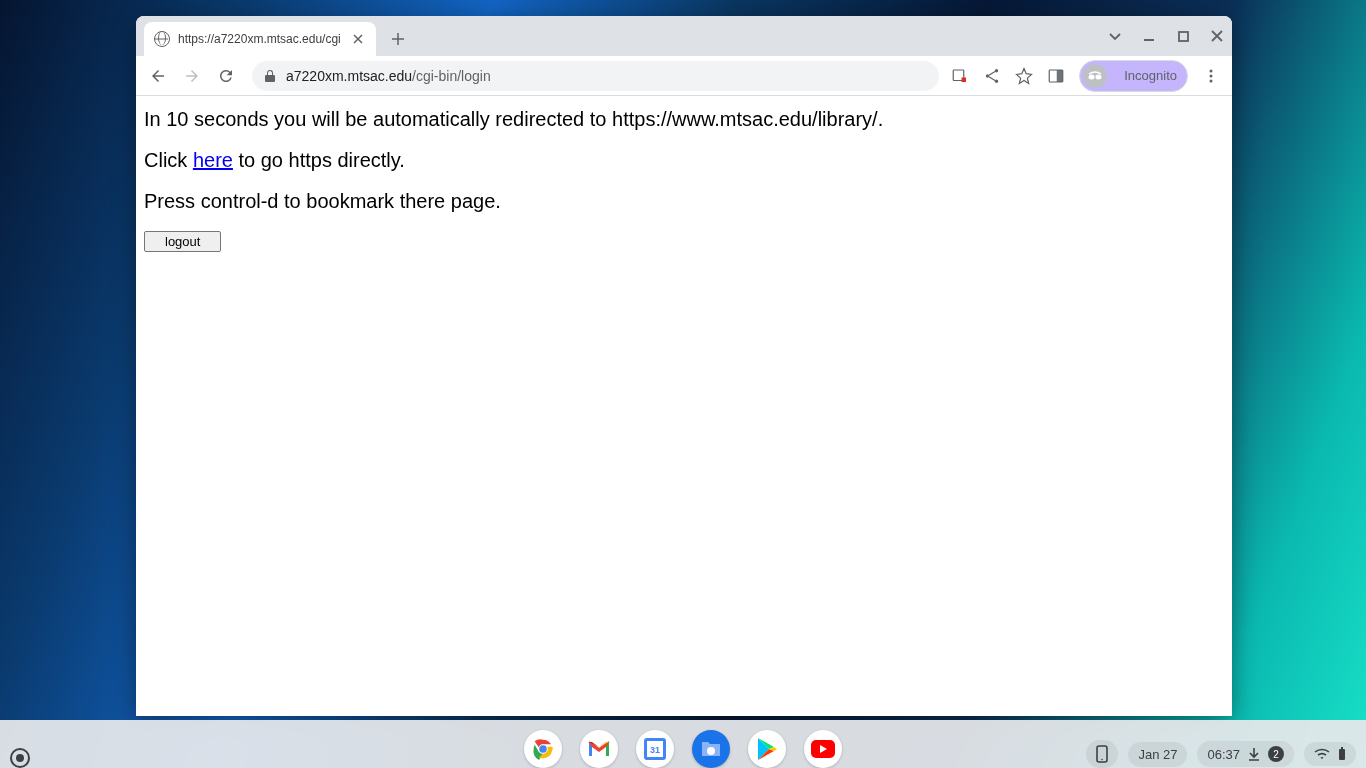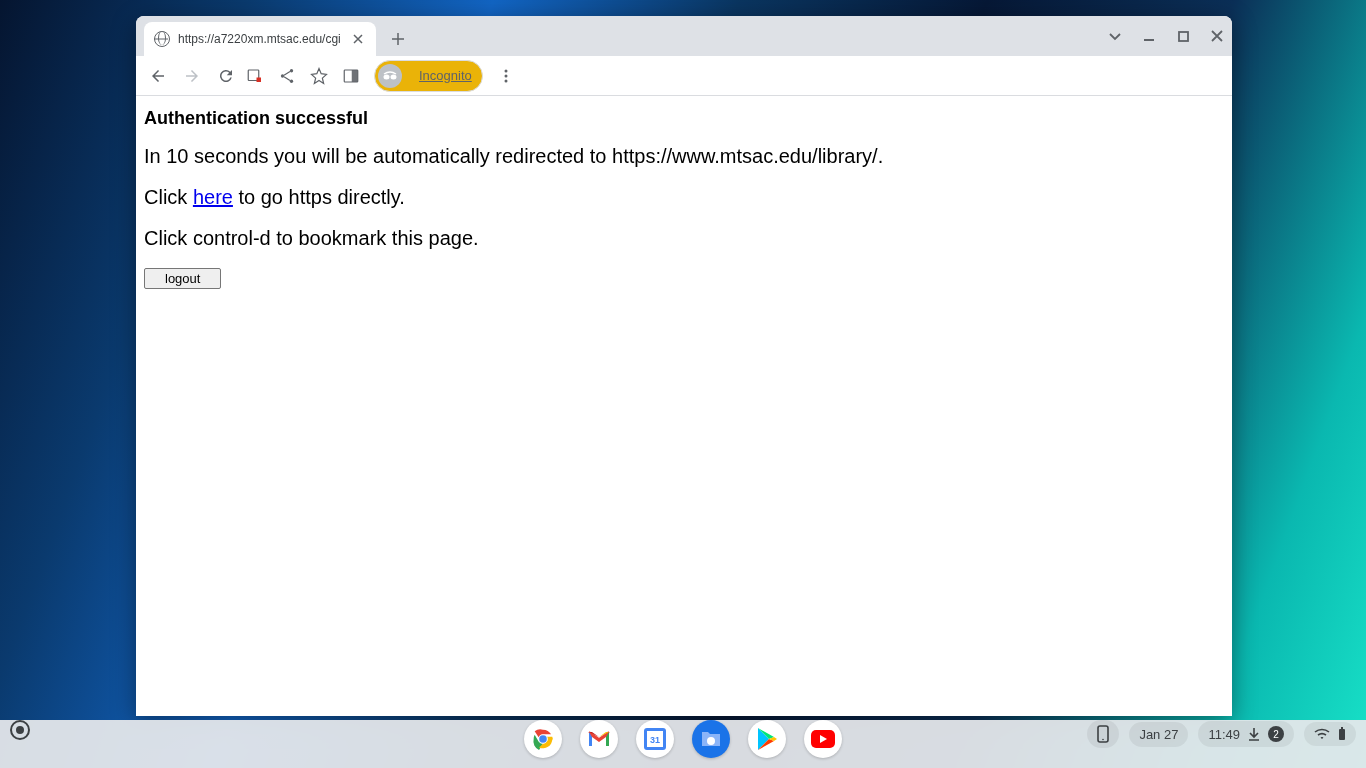--- a/index.html
+++ b/index.html
@@ -143,27 +143,26 @@
   .url-text { flex: 1; }
   .url-domain { color: #202124; }
   .toolbar-icons {
     display: flex; align-items: center; gap: 14px;
     color: #5f6368;
     padding-right: 4px;
   }
   .tb-ic { width: 18px; height: 18px; display:flex; align-items:center; justify-content:center; cursor:pointer; }
   .incognito-chip {
     display: flex; align-items: center; gap: 17px;
-    background: #eab308;
+    background: #c4b5fd;
     border: 1px solid #dadce0;
     border-radius: 16px;
     padding: 3px 10px 3px 3px;
     font-size: 13px;
     color: #5f6368;
-    text-decoration: underline;
   }
   .incog-avatar {
     width: 24px; height: 24px;
     background: #bdc1c6;
     border-radius: 50%;
     display: flex; align-items: center; justify-content: center;
     font-size: 13px;
   }
   
   
@@ -194,21 +193,21 @@
     border-radius: 2px;
     cursor: pointer;
   }
   
   
   .shelf {
     position: absolute;
     bottom: 0; left: 0; right: 0;
     height: 48px;
     background: rgba(230, 232, 235, 0.94);
-    display: flex; align-items: flex-start;
+    display: flex; align-items: flex-end;
     padding: 0 10px;
   }
   .launcher {
     width: 20px; height: 20px;
     border: 2px solid #3c4043;
     border-radius: 50%;
     position: relative;
     cursor: pointer;
   }
   .launcher::after {
@@ -311,20 +310,26 @@
       </div>
       <div class="nav-btn disabled">
         <svg width="18" height="18" viewBox="0 0 24 24">
             <path d="M4 13h12.2l-5.6 5.6L12 20l8-8-8-8-1.4 1.4L16.2 11H4z" fill="#bdc1c6"></path>
           </svg>
       </div>
       <div class="nav-btn">
         <svg width="18" height="18" viewBox="0 0 24 24">
             <path d="M17.65 6.35A8 8 0 1 0 19.73 14h-2.08A6 6 0 1 1 16.24 7.76L13 11h7V4z" fill="#5f6368"></path>
           </svg>
+      </div>
+      <div class="omnibox">
+        <span class="lock-icon"></span>
+        <span class="url-text">
+          <span class="url-domain">a7220xm.mtsac.edu</span><span>/cgi-bin/login</span>
+        </span>
       </div>
       <div class="toolbar-icons">
         <span class="tb-ic">
           <svg width="18" height="18" viewBox="0 0 24 24">
               <rect x="3" y="4" width="14" height="14" rx="1" stroke="#5f6368" stroke-width="1.6" fill="none"></rect>
               <rect x="14" y="14" width="6" height="6" fill="#d93025"></rect>
             </svg>
         </span>
         <span class="tb-ic">
           <svg width="18" height="18" viewBox="0 0 24 24">
@@ -359,26 +364,25 @@
           <svg width="16" height="16" viewBox="0 0 16 16">
               <circle cx="8" cy="3" r="1.5" fill="#5f6368"></circle>
               <circle cx="8" cy="8" r="1.5" fill="#5f6368"></circle>
               <circle cx="8" cy="13" r="1.5" fill="#5f6368"></circle>
             </svg>
         </span>
       </div>
     </div>
 
     <div class="page">
-      <h3>Authentication successful</h3>
       <p>In 10 seconds you will be automatically redirected to https://www.mtsac.edu/library/.</p>
       <p>
         <span>Click </span><a href="#">here</a><span> to go https directly.</span>
       </p>
-      <p>Click control-d to bookmark this page.</p>
+      <p>Press control-d to bookmark there page.</p>
       <button class="logout-btn">logout</button>
     </div>
 
   </div>
 
   <div class="shelf">
     <div class="launcher"></div>
 
     <div class="shelf-apps">
       <div class="app-ic">
@@ -432,21 +436,21 @@
 
     <div class="status-area">
       <span class="status-pill">
         <svg width="12" height="18" viewBox="0 0 12 18">
             <rect x="1" y="1" width="10" height="16" rx="2" stroke="#3c4043" stroke-width="1.6" fill="none"></rect>
             <circle cx="6" cy="14.5" r="0.8" fill="#3c4043"></circle>
           </svg>
       </span>
       <span class="status-pill">Jan 27</span>
       <span class="status-pill">
-        <span>11:49</span>
+        <span>06:37</span>
         <svg width="12" height="14" viewBox="0 0 12 14">
             <path d="M6 1v8M2 6l4 4 4-4M1 13h10" stroke="#3c4043" stroke-width="1.6" fill="none"></path>
           </svg>
         <span class="badge-circle">2</span>
       </span>
       <span class="status-pill">
         <svg width="16" height="12" viewBox="0 0 16 12">
             <path d="M1 4a11 11 0 0 1 14 0M4 7a7 7 0 0 1 8 0M7 10a2 2 0 0 1 2 0" stroke="#3c4043" stroke-width="1.6" fill="none"></path>
           </svg>
         <svg width="8" height="14" viewBox="0 0 8 14">

